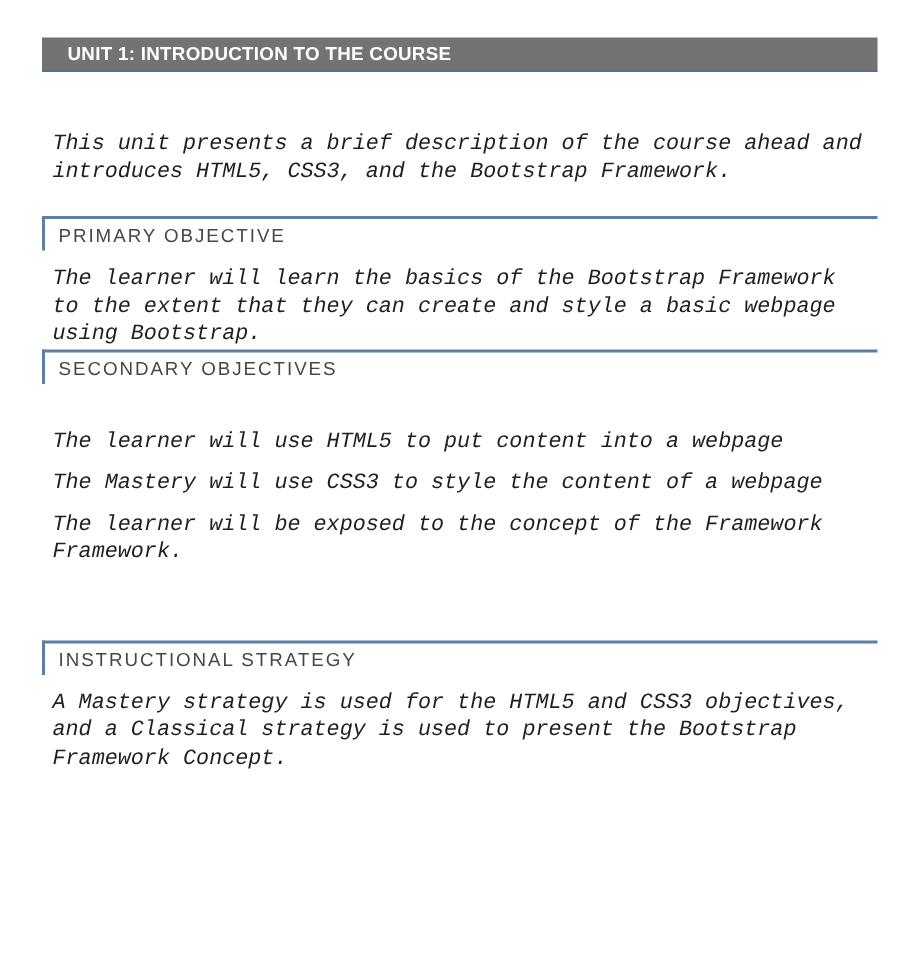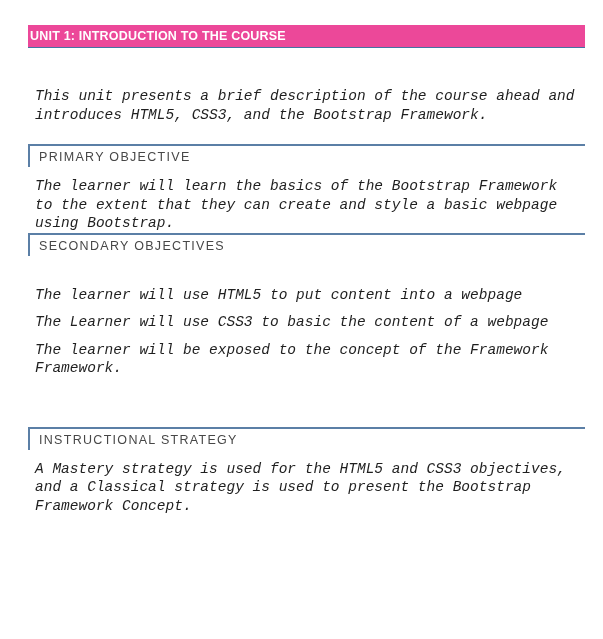--- a/index.html
+++ b/index.html
@@ -14,29 +14,29 @@
     box-sizing: border-box;
     width: 603px;
     height: 639px;
     padding: 25px 18px 0 28px;
     background: #ffffff;
   }
   .title-bar {
     box-sizing: border-box;
     width: 557px;
     height: 23px;
-    background: #ec4899;
+    background: #737373;
     border-bottom: 1px solid #4473a3;
     color: #ffffff;
     font-weight: bold;
     font-size: 12.5px;
     letter-spacing: 0.2px;
     display: flex;
     align-items: center;
-    padding-left: 2px;
+    padding-left: 17px;
   }
   .body-text {
     font-style: italic;
     font-size: 14.5px;
     line-height: 18.5px;
     color: #1f1f1f;
     margin: 0 0 0 7px;
     max-width: 540px;
     font-family: Liberation Mono, monospace;
   }
@@ -73,21 +73,21 @@
   <p class="body-text intro">This unit presents a brief description of the course ahead and introduces HTML5, CSS3, and the Bootstrap Framework.</p>
 
   <div class="section">
     <h2 class="section-heading m-sec1">PRIMARY OBJECTIVE</h2>
     <p class="body-text after-heading">The learner will learn the basics of the Bootstrap Framework to the extent that they can create and style a basic webpage using Bootstrap.</p>
   </div>
 
   <div class="section">
     <h2 class="section-heading m-sec2">SECONDARY OBJECTIVES</h2>
     <p class="body-text list-item-first">The learner will use HTML5 to put content into a webpage</p>
-    <p class="body-text list-item">The Learner will use CSS3 to basic the content of a webpage</p>
+    <p class="body-text list-item">The Mastery will use CSS3 to style the content of a webpage</p>
     <p class="body-text list-item">The learner will be exposed to the concept of the Framework Framework.</p>
   </div>
 
   <div class="section">
     <h2 class="section-heading m-sec3">INSTRUCTIONAL STRATEGY</h2>
     <p class="body-text after-heading">A Mastery strategy is used for the HTML5 and CSS3 objectives, and a Classical strategy is used to present the Bootstrap Framework Concept.</p>
   </div>
 
 </div>
 

